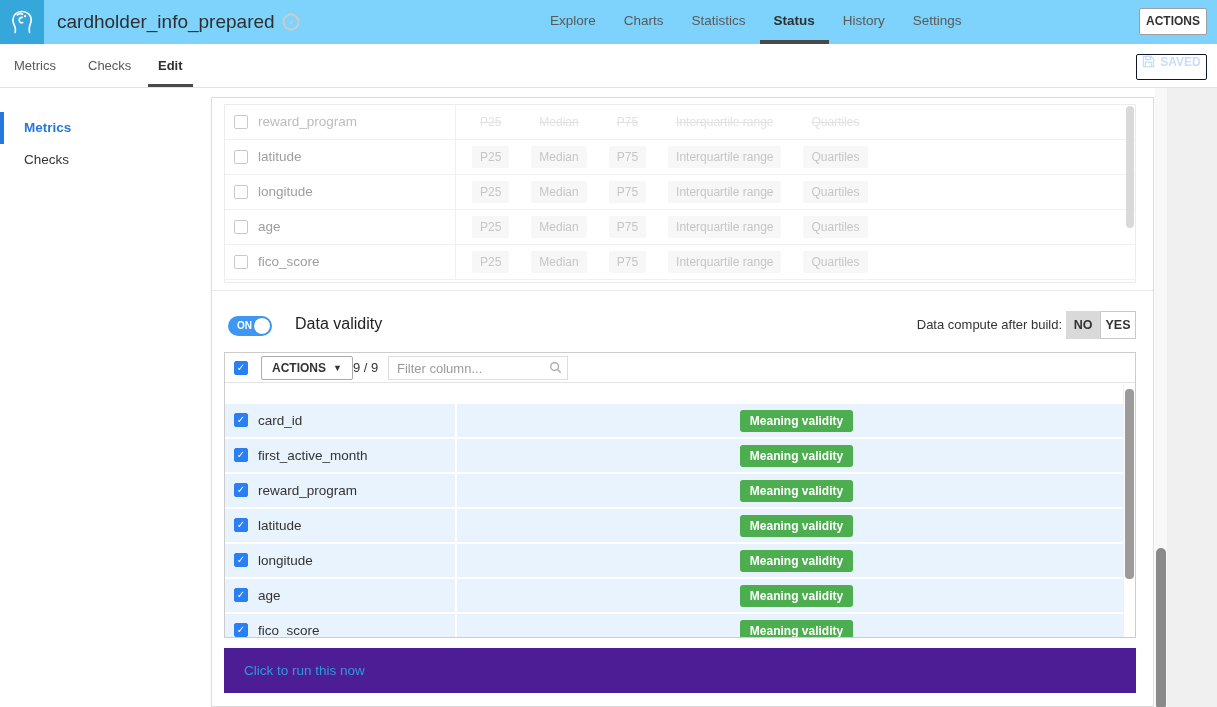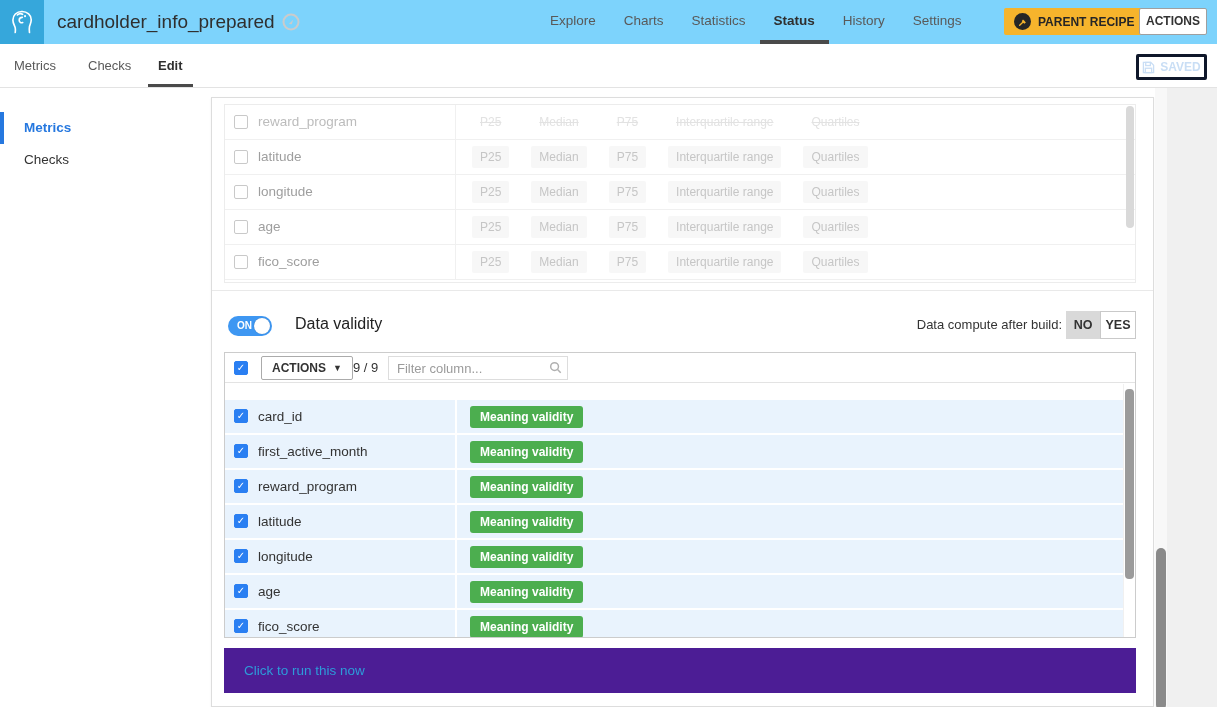--- a/index.html
+++ b/index.html
@@ -26,22 +26,22 @@
     background:#fff;border:1px solid #9f9f9f;border-radius:2px;text-align:center;
     line-height:25px;font-size:12px;font-weight:700;color:#333;cursor:pointer;}
 
   
   .sub-header{position:absolute;left:0;top:44px;width:1217px;height:44px;background:#fff;
     border-bottom:1px solid #e3e3e3;}
   .sub-tab{position:absolute;top:0;height:43px;line-height:43px;font-size:13px;
     color:#595959;cursor:pointer;}
   .sub-tab.active{color:#2f2f2f;font-weight:700;border-bottom:3px solid #4a4a4a;padding:0 10px;}
   .btn-saved{position:absolute;left:1136px;top:10px;width:71px;height:26px;
-    border:3px solid #0f172a;border-radius:2px;color:#C9DEF5;font-size:12px;font-weight:700;
-    display:flex;align-items:center;justify-content:center;gap:5px;background:#fff;}
+    border:1px solid #0f172a;border-radius:2px;color:#C9DEF5;font-size:12px;font-weight:700;
+    display:flex;justify-content:center;gap:5px;background:#fff;}
 
   
   .sidebar{position:absolute;left:0;top:112px;width:211px;}
   .side-item{position:relative;height:32px;line-height:32px;padding-left:24px;
     font-size:13.5px;color:#333;cursor:pointer;}
   .side-item.active{color:#2678DF;font-weight:700;}
   .side-item.active::before{content:"";position:absolute;left:0;top:0;width:4px;height:100%;
     background:#2678DF;}
 
   
@@ -89,26 +89,26 @@
   .btn-actions-dd{position:absolute;left:36px;top:3px;height:24px;padding:0 10px;
     border:1px solid #ababab;border-radius:2px;background:#fff;display:flex;align-items:center;
     gap:7px;font-size:12px;font-weight:700;color:#333;cursor:pointer;}
   .caret{font-size:9px;color:#333;}
   .dv-count{position:absolute;left:128px;top:0;line-height:30px;font-size:13px;color:#333;}
   .filter-wrap{position:absolute;left:163px;top:3px;width:180px;height:24px;}
   .filter-input{width:100%;height:100%;border:1px solid #ddd;padding:0 26px 0 8px;
     font-size:13px;color:#333;font-family:inherit;outline:none;}
   .filter-input::placeholder{color:#9b9b9b;}
   .search-icon{position:absolute;right:6px;top:5px;}
-  .dv-rows{position:absolute;left:0;top:31px;right:12px;bottom:0;padding-top:0;margin-top:16px;}
+  .dv-rows{position:absolute;left:0;top:31px;right:12px;bottom:0;padding-top:20px;}
   .dv-row{position:relative;height:33px;margin-bottom:2px;background:#E9F3FD;}
   .dv-row.partial{height:8px;margin-bottom:0;}
   .dv-name{position:absolute;left:33px;top:0;line-height:33px;font-size:13.5px;color:#333;}
   .dv-badge-cell{position:absolute;left:230px;top:0;bottom:0;right:0;border-left:2px solid #fff;
-    padding-left:13px;display:flex;align-items:center;}
+    padding-left:13px;display:flex;align-items:center;justify-content:center;}
   .dv-badge{background:#4CAE4F;color:#fff;font-size:12px;font-weight:700;padding:4px 10px;
     border-radius:3px;cursor:pointer;}
   .dv-scrollbar{position:absolute;right:0;top:31px;bottom:0;width:12px;background:#fff;
     border-left:1px solid #f0f0f0;}
   .dv-scroll-thumb{position:absolute;right:1px;top:5px;width:9px;height:190px;background:#9b9b9b;
     border-radius:4px;}
 
   
   .cbx{position:absolute;left:9px;width:14px;height:14px;border:1px solid #c9c9c9;
     border-radius:2px;background:#fff;cursor:pointer;}
@@ -143,29 +143,20 @@
       <path d="M8 6 C9.4 4.6 11 4.5 12.5 5.4"></path>
       <circle cx="14.6" cy="7" r="0.9" fill="#fff" stroke="none"></circle>
     </svg>
   </div>
   <div class="page-title">cardholder_info_prepared</div>
   <svg class="compass" viewBox="0 0 24 24">
     <circle cx="12" cy="12" r="9" fill="none" stroke="#cbcbcb" stroke-width="2.4"></circle>
     <path d="M9.5 14.5 L14.5 9.2 L13 14.8 Z" fill="#cbcbcb"></path>
   </svg>
   <div class="top-nav"><div class="nav-item">Explore</div><div class="nav-item">Charts</div><div class="nav-item">Statistics</div><div class="nav-item active">Status</div><div class="nav-item">History</div><div class="nav-item">Settings</div></div>
-  <div class="btn-parent-recipe">
-    <span class="pr-icon">
-      <svg width="10" height="10" viewBox="0 0 12 12">
-          <path d="M2 10 L7 5" stroke="#F6B42C" stroke-width="1.6" stroke-linecap="round"></path>
-          <path d="M6 3 L9.5 6.5 L7.5 8 L4.5 5 Z" fill="#F6B42C"></path>
-        </svg>
-    </span>
-    <span>PARENT RECIPE</span>
-  </div>
   <div class="btn-actions-top">ACTIONS</div>
 </div>
 
 <div class="sub-header">
   <div class="btn-saved">
     <svg width="13" height="13" viewBox="0 0 14 14" fill="none" stroke="#C9DEF5" stroke-width="1.4">
       <path d="M1.5 1.5 H9.5 L12.5 4.5 V12.5 H1.5 Z"></path>
       <rect x="4" y="1.5" width="5" height="3.4"></rect>
       <rect x="3.6" y="7.8" width="6.8" height="4.7"></rect>
     </svg>

